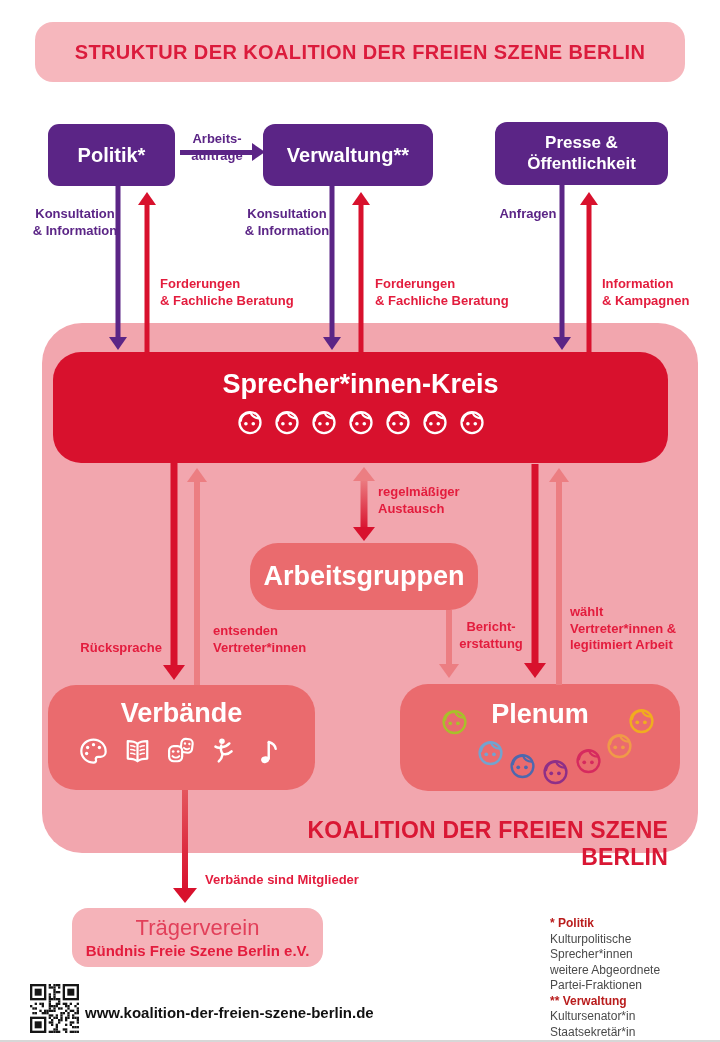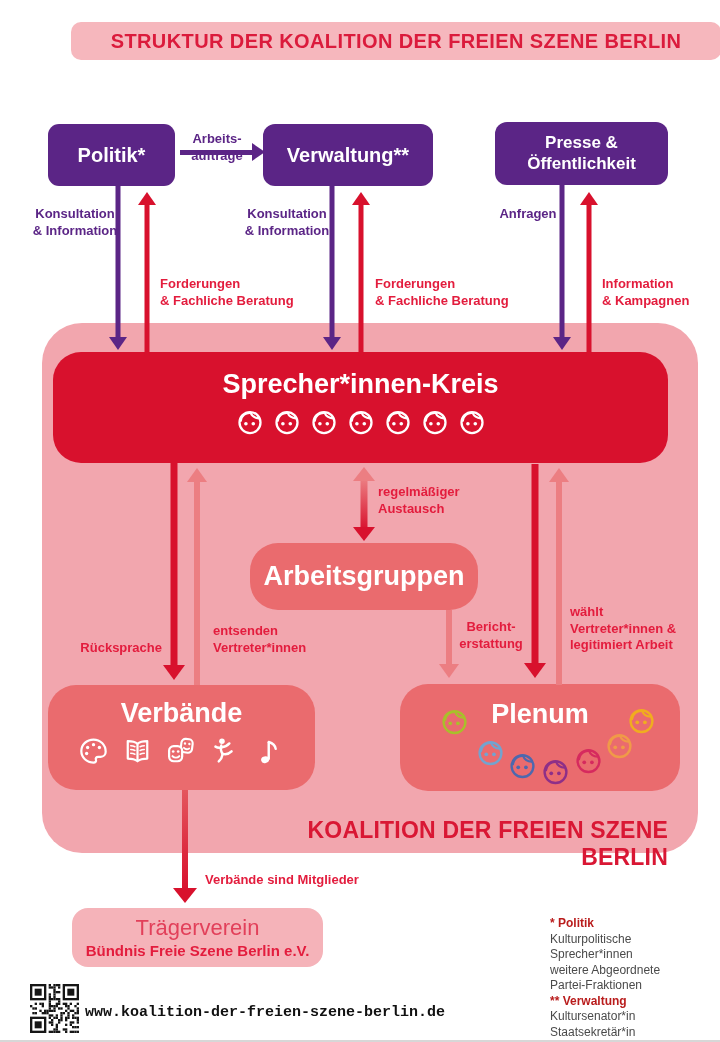--- a/index.html
+++ b/index.html
@@ -3,21 +3,21 @@
 <meta charset="utf-8">
 <style>
   html,body{margin:0;padding:0;background:#fff;}
   #canvas{position:relative;width:720px;height:1042px;background:#ffffff;overflow:hidden;
           font-family:"Liberation Sans",sans-serif;}
   .abs{position:absolute;}
   .pre{white-space:pre-line;}
   .center{display:flex;align-items:center;justify-content:center;text-align:center;}
 
   
-  .banner{left:35px;top:22px;width:650px;height:38px;background:#f6b7bd;border-radius:10px;margin-left:36px;}
+  .banner{left:35px;top:22px;width:650px;height:60px;background:#f6b7bd;border-radius:18px;}
   .banner span{font-size:20px;font-weight:700;color:#db1b3c;letter-spacing:.4px;}
 
   
   .pbox{background:#5b2586;border-radius:12px;color:#fff;font-weight:700;}
   .pbox.politik{left:48px;top:124px;width:127px;height:62px;font-size:20px;border-radius:11px;}
   .pbox.verwaltung{left:263px;top:124px;width:170px;height:62px;font-size:20px;}
   .pbox.presse{left:495px;top:122px;width:173px;height:63px;font-size:17px;line-height:1.2;}
 
   
   .container-pink{left:42px;top:323px;width:656px;height:530px;background:#f2a6ae;border-radius:40px;}
@@ -50,21 +50,21 @@
   
   .tbox{left:72px;top:908px;width:251px;height:59px;background:#f5b3b9;border-radius:16px;text-align:center;}
   .tbox .t1{margin-top:7px;font-size:22px;font-weight:400;color:#e2405a;}
   .tbox .t2{margin-top:1px;font-size:15px;font-weight:700;color:#e31c3d;}
 
   
   .footnotes{left:550px;top:916px;width:165px;font-size:12px;line-height:15.5px;color:#4a4a4a;}
   .footnotes .fn-title{font-weight:700;color:#b91c1c;}
 
   
-  .url{left:85px;top:1004px;font-size:15px;font-weight:700;color:#111;font-family:Liberation Mono, monospace;}
+  .url{left:85px;top:1004px;font-size:15px;font-weight:700;color:#111;}
   .qr{left:30px;top:984px;width:49px;height:49px;}
   .bottom-rule{left:0;top:1040px;width:720px;height:2px;background:#d7d7d7;}
 
   
   .varrow{position:absolute;}
   .varrow .shaft{position:absolute;}
   .tri{position:absolute;width:0;height:0;}
   #arrow-layer{position:absolute;left:0;top:0;width:100%;height:100%;pointer-events:none;}
 </style>
 </head>

